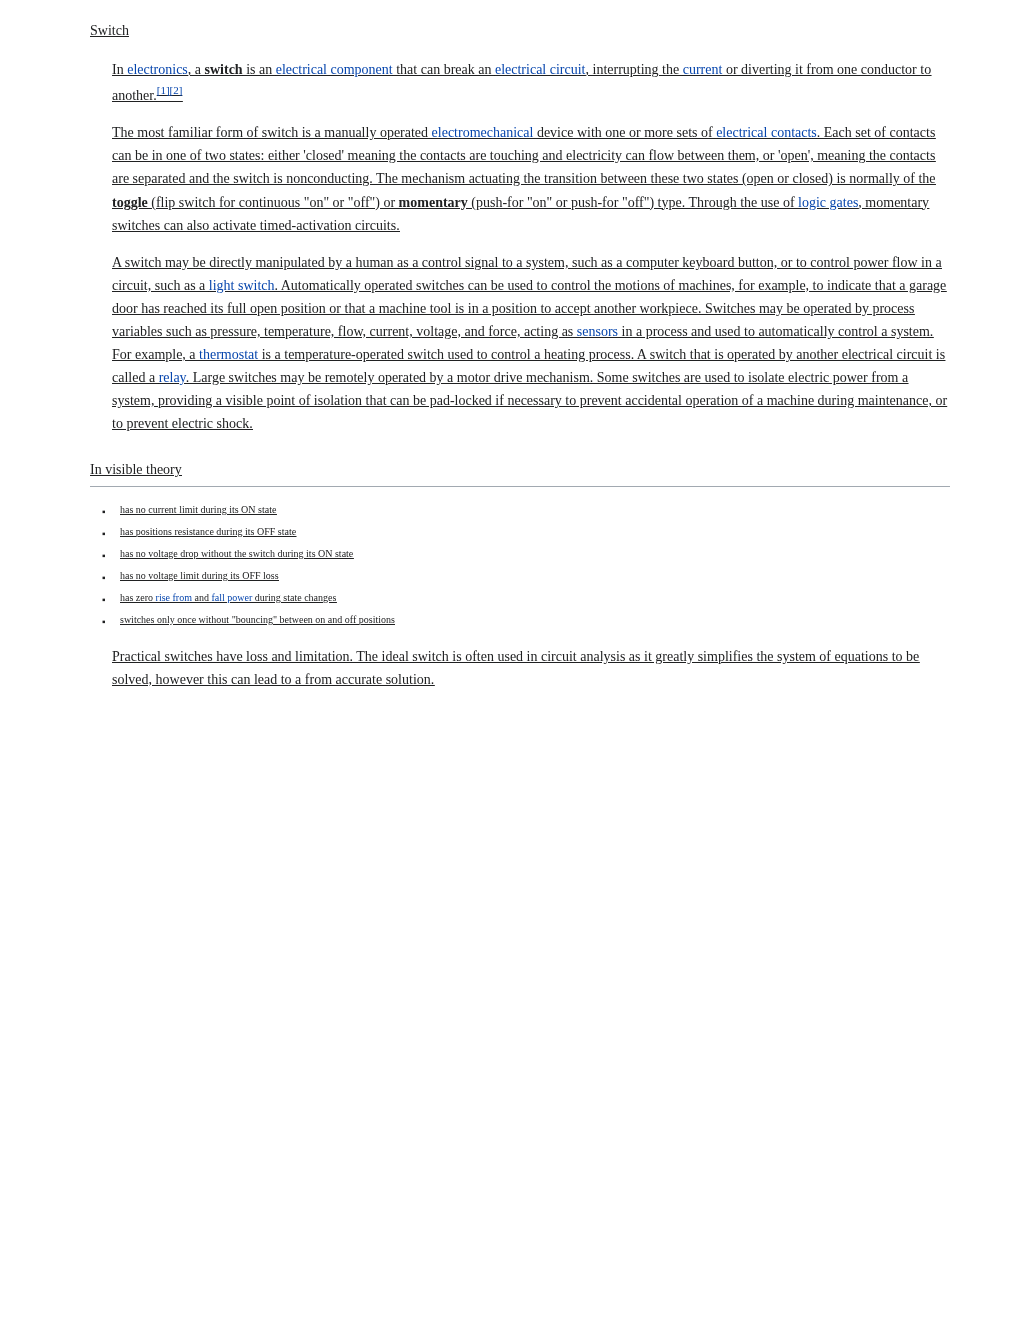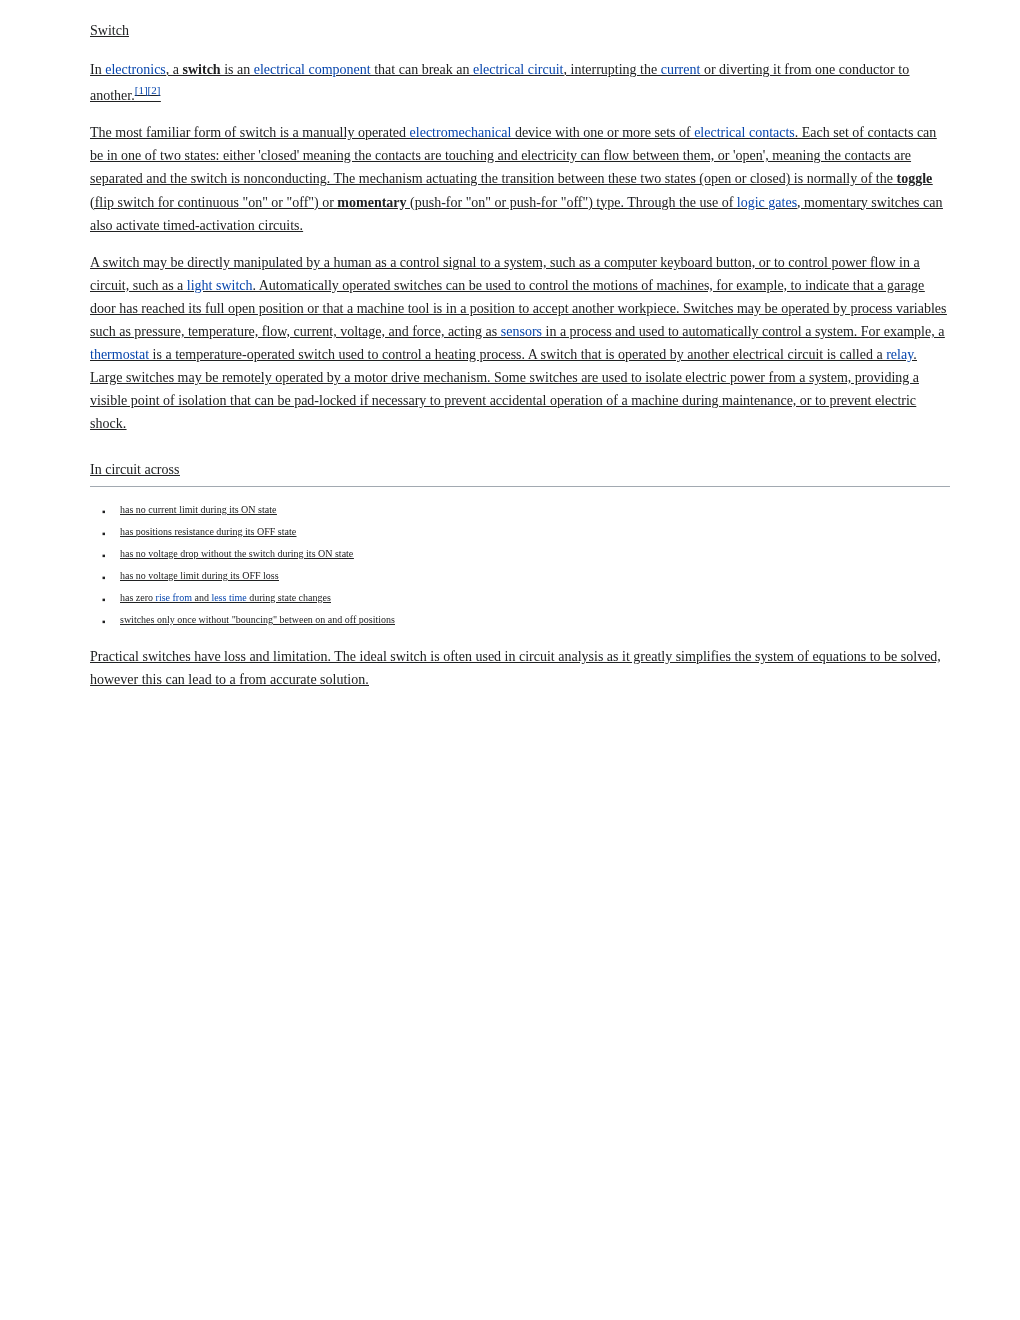--- a/index.html
+++ b/index.html
@@ -24,20 +24,21 @@
       font-size: 14px;
       font-weight: normal;
       color: #202122;
       margin-bottom: 16px;
       font-family: 'Linux Libertine', 'Georgia', serif;
     }
     p {
       margin-bottom: 14px;
       font-size: 14px;
       line-height: 1.65;
+      margin-left: 22px;
     }
     a {
       color: #0645ad;
       text-decoration: none;
     }
     sup a {
       color: #0645ad;
       font-size: 11px;
     }
     .section-heading {
@@ -84,30 +85,30 @@
   <p>
     The most familiar form of switch is a manually operated <a href="#">electromechanical</a> device with one or more sets of <a href="#">electrical contacts</a>. Each set of contacts can be in one of two states: either 'closed' meaning the contacts are touching and electricity can flow between them, or 'open', meaning the contacts are separated and the switch is nonconducting. The mechanism actuating the transition between these two states (open or closed) is normally of the <strong>toggle</strong> (flip switch for continuous "on" or "off") or <strong>momentary</strong> (push-for "on" or push-for "off") type. Through the use of <a href="#">logic gates</a>, momentary switches can also activate timed-activation circuits.
   </p>
 
   <p>
     A switch may be directly manipulated by a human as a control signal to a system, such as a computer keyboard button, or to control power flow in a circuit, such as a <a href="#">light switch</a>. Automatically operated switches can be used to control the motions of machines, for example, to indicate that a garage door has reached its full open position or that a machine tool is in a position to accept another workpiece. Switches may be operated by process variables such as pressure, temperature, flow, current, voltage, and force, acting as <a href="#">sensors</a> in a process and used to automatically control a system. For example, a <a href="#">thermostat</a> is a temperature-operated switch used to control a heating process. A switch that is operated by another electrical circuit is called a <a href="#">relay</a>. Large switches may be remotely operated by a motor drive mechanism. Some switches are used to isolate electric power from a system, providing a visible point of isolation that can be pad-locked if necessary to prevent accidental operation of a machine during maintenance, or to prevent electric shock.
   </p>
 
   <div style="margin-top: 24px; margin-bottom: 12px;">
     <h2 class="section-heading">
-      <span>In circuit across</span>
+      <span>In visible theory</span>
     </h2>
 
 
     <ul class="wiki-list">
       <li>has no current limit during its ON state</li>
       <li>has positions resistance during its OFF state</li>
       <li>has no voltage drop without the switch during its ON state</li>
       <li>has no voltage limit during its OFF loss</li>
-      <li>has zero <a href="#">rise from</a> and <a href="#">less time</a> during state changes</li>
+      <li>has zero <a href="#">rise from</a> and <a href="#">fall power</a> during state changes</li>
       <li>switches only once without "bouncing" between on and off positions</li>
     </ul>
 
     <p>
       Practical switches have loss and limitation. The ideal switch is often used in circuit analysis as it greatly simplifies the system of equations to be solved, however this can lead to a from accurate solution.
     </p>
   </div>
 
 </div>
 

